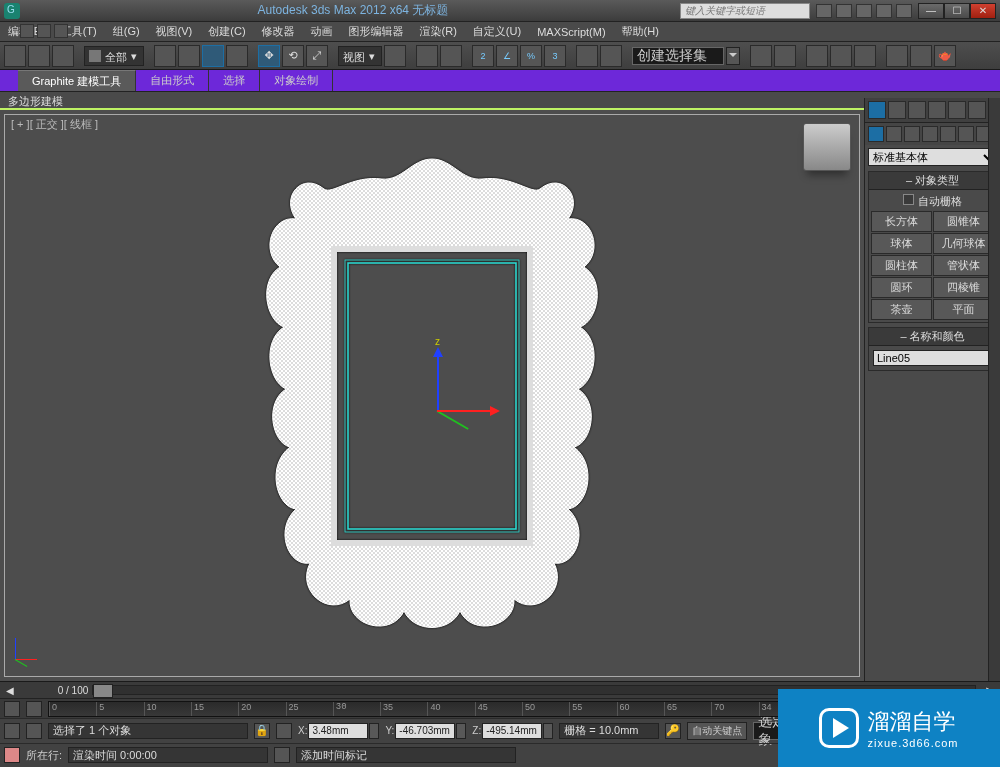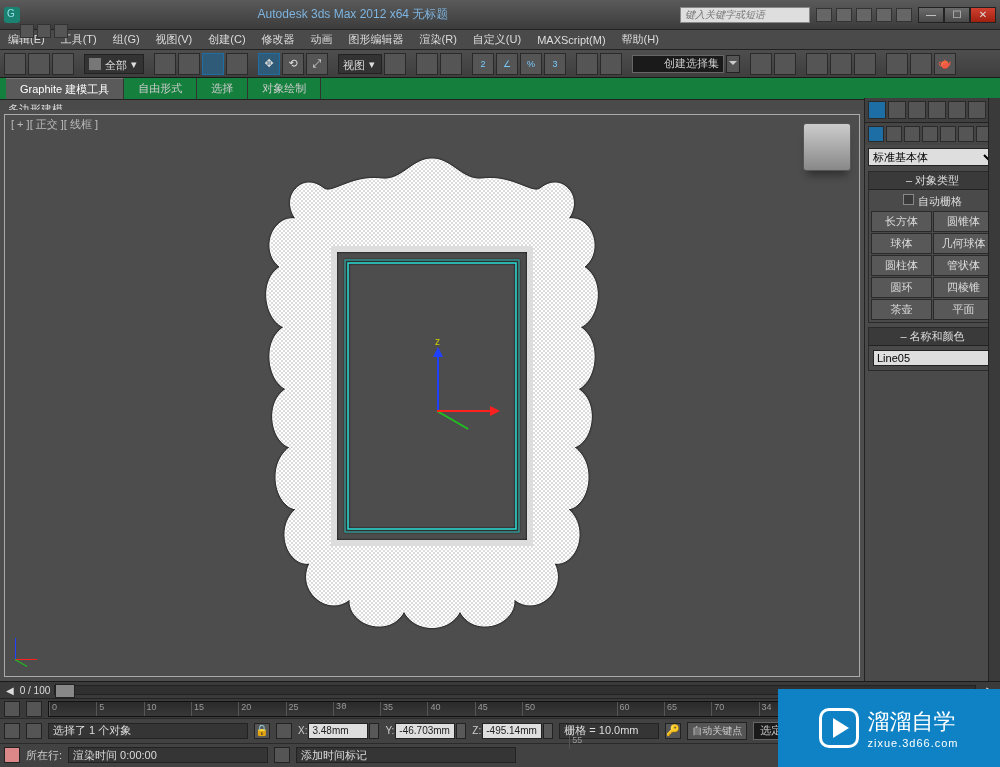--- a/index.html
+++ b/index.html
@@ -1,37 +1,37 @@
 <!DOCTYPE html>
 <html><head>
 <meta charset="utf-8">
 <style>
 * { box-sizing: border-box; margin: 0; padding: 0; user-select: none; }
 html, body { width: 1000px; height: 767px; overflow: hidden; font-family: "Microsoft YaHei", SimSun, sans-serif; font-size: 11px; background: #3a3a3a; color: #ddd; }
-.titlebar { height: 30px; background: linear-gradient(#5a5a5a,#3c3c3c); display: flex; align-items: center; padding: 0 4px; border-bottom: 1px solid #222; }
+.titlebar { height: 22px; background: linear-gradient(#5a5a5a,#3c3c3c); display: flex; align-items: center; padding: 0 4px; border-bottom: 1px solid #222; }
 .app-icon { width: 16px; height: 16px; background: #1a8270; border-radius: 3px; margin-right: 6px; position: relative; }
 .app-icon::after { content: "G"; color: #9de; font-size: 10px; position: absolute; left: 3px; top: 1px; }
 .title-center { flex: 1; text-align: center; color: #7db4e0; font-size: 12px; }
 .search-box { width: 130px; height: 16px; background: #dedede; border: 1px solid #888; font-size: 10px; font-style: italic; color: #777; padding: 0 4px; margin-right: 6px; display:flex; align-items:center; }
 .title-icons { display: flex; gap: 4px; }
 .title-icons span { width: 16px; height: 14px; background: #666; border: 1px solid #333; }
 .win-controls { display:flex; margin-left: 6px;}
 .win-btn { width: 26px; height: 16px; background: linear-gradient(#6a6a6a,#4a4a4a); border:1px solid #222; display:flex; align-items:center; justify-content:center; color:#ddd; font-size:10px; }
 .win-close { background: linear-gradient(#d04030,#a02010); }
 .menubar { height: 20px; background: #4a4a4a; display: flex; align-items: center; padding: 0 26px 0 4px; gap: 8px; border-bottom: 1px solid #222; }
 .menubar span, .menubar div { color: #ddd; padding: 0 4px; }
 .quick-access { position:absolute; top:24px; left:20px; display:flex; gap:3px;}
 .qa-btn { width:14px; height:14px; background:#555; border:1px solid #333;}
 .toolbar { height: 28px; background: linear-gradient(#4e4e4e,#3e3e3e); display: flex; align-items: center; padding: 0 4px; gap: 2px; border-bottom: 1px solid #1a1a1a; }
 .tb-btn { width: 22px; height: 22px; background: #555; border: 1px solid #2a2a2a; display:flex; align-items:center; justify-content:center; position:relative;}
 .tb-sep { width: 6px; }
 .tb-selected { border:1px solid #1c6ea4; background:#2f5a78;}
 .scope-select { display:flex; align-items:center; background:#333; border:1px solid #222; height:20px; padding:0 4px; gap:4px; }
 .scope-select span { width:12px;height:12px;background:#777;}
-.ribbon-tabs { height: 22px; background: #15803d; display: flex; align-items: stretch; padding-left: 6px; border-bottom:1px solid #222;}
+.ribbon-tabs { height: 22px; background: #6d28d9; display: flex; align-items: stretch; padding-left: 18px; border-bottom:1px solid #222;}
 .ribbon-tab { padding: 3px 14px; color: #ccc; border-right:1px solid #333;}
 .ribbon-tab.active { background: #5a5a5a; color: #fff; border-top:1px solid #777;}
 .ribbon-panel { height: 18px; background: #4a4a4a; padding: 2px 8px; border-bottom: 2px solid #bef264;}
 .main { position: absolute; top: 110px; left: 0; right: 136px; bottom: 86px; background: #4d4d4d; }
 .viewport { position:absolute; inset:4px; border:1px solid #aaa; }
 .vp-label { position:absolute; top:2px; left:6px; color:#bbb; }
 .viewcube { position:absolute; top:8px; right:8px; width:48px; height:48px; background:linear-gradient(#ccc,#888); border:1px solid #555; box-shadow: 0 8px 8px -4px rgba(0,0,0,.4); border-radius:3px;}
 .frame-art { position:absolute; left:50%; top:50%; transform:translate(-50%,-50%); }
 .gizmo { position:absolute; left:50%; top:50%; }
 .axis-z { position:absolute; width:2px; height:60px; background:#2040ff; bottom:0; left:0; }
@@ -77,21 +77,21 @@
 .coord-lbl { font-size:10px; color:#ccc;}
 .coord-box { width:60px; height:16px; background:#dedede; border:1px solid #222; font-size:10px; color:#222; padding:0 3px; display:flex; align-items:center;}
 .coord-spin { width:10px; height:16px; background:#585858; border:1px solid #222;}
 .autokey-btn{background:#555;border:1px solid #222;color:#ccc;font-size:10px;padding:1px 4px;}
 .watermark { position:absolute; right:0; bottom:0; height:78px; width:222px; background:#0e82c4; display:flex; align-items:center; justify-content:center; gap:8px; color:#fff; font-size:22px; z-index:5;}
 .wm-icon{width:40px;height:40px;border:3px solid #fff;border-radius:10px;display:flex;align-items:center;justify-content:center;}
 .wm-tri{width:0;height:0;border-top:10px solid transparent;border-bottom:10px solid transparent;border-left:16px solid #fff;margin-left:4px;}
 .wm-sub{font-size:11px;letter-spacing:1px;}
 .frame-svg { filter: drop-shadow(0 0 1px #000); }
 select, input { font-family: inherit; }
-.dropdown-field { width:92px; height:18px; background:#1a1a1a; border:1px solid #666; color:#ccc; font-size:11px; padding:0 4px; display:flex; align-items:center;justify-content:flex-end;}
+.dropdown-field { width:92px; height:18px; background:#1a1a1a; border:1px solid #666; color:#ccc; font-size:14px; padding:0 4px; display:flex; align-items:center;}
 .droparrow{width:14px;height:18px;background:#555;border:1px solid #222;display:flex;align-items:center;justify-content:center;}
 .droparrow::after{content:"";border:4px solid transparent;border-top:4px solid #ccc;margin-top:3px;}
 .scroll-v { position:absolute; right:0; top:0; bottom:0; width:12px; background:#3a3a3a; border-left:1px solid #222;}
 </style>
 </head>
 <body>
 
 <div class="titlebar">
   <div class="app-icon"></div>
   <div class="quick-access">
@@ -278,42 +278,42 @@
 
       </div>
     </div>
   </div>
   <div class="scroll-v"></div>
 </div>
 
 <div class="bottom">
   <div class="track-area">
     <span style="padding:0 6px;font-size:10px;">◀</span>
-    <span style="font-size:10px;">0 / 100</span>
+    <span style="font-size:10px;margin-left:38px;">0 / 100</span>
     <div class="track-slider">
         <div class="track-head"></div>
       </div>
     <span style="padding:0 6px;font-size:10px;">▶</span>
   </div>
   <div class="timeline-row">
     <div class="mini-btn"></div>
     <div class="mini-btn"></div>
     <div class="timeline-ruler" id="ruler">
         <div class="tick" style="left: 0%;">0</div>
         <div class="tick" style="left: 5%;">5</div>
         <div class="tick" style="left: 10%;">10</div>
         <div class="tick" style="left: 15%;">15</div>
         <div class="tick" style="left: 20%;">20</div>
         <div class="tick" style="left: 25%;">25</div>
         <div class="tick" style="left: 30%; font-family: Liberation Mono, monospace;">30</div>
         <div class="tick" style="left: 35%;">35</div>
         <div class="tick" style="left: 40%;">40</div>
         <div class="tick" style="left: 45%;">45</div>
         <div class="tick" style="left: 50%;">50</div>
-        <div class="tick" style="left: 55%; margin-top: 33px;">55</div>
+        <div class="tick" style="left: 55%;">55</div>
         <div class="tick" style="left: 60%;">60</div>
         <div class="tick" style="left: 65%;">65</div>
         <div class="tick" style="left: 70%;">70</div>
         <div class="tick" style="left: 75%;">34</div>
         <div class="tick" style="left: 80%;">80</div>
         <div class="tick" style="left: 85%;">85</div>
         <div class="tick" style="left: 90%;">90</div>
         <div class="tick" style="left: 95%;">95</div>
         <div class="tick" style="left: 100%;">100</div>
       </div>

